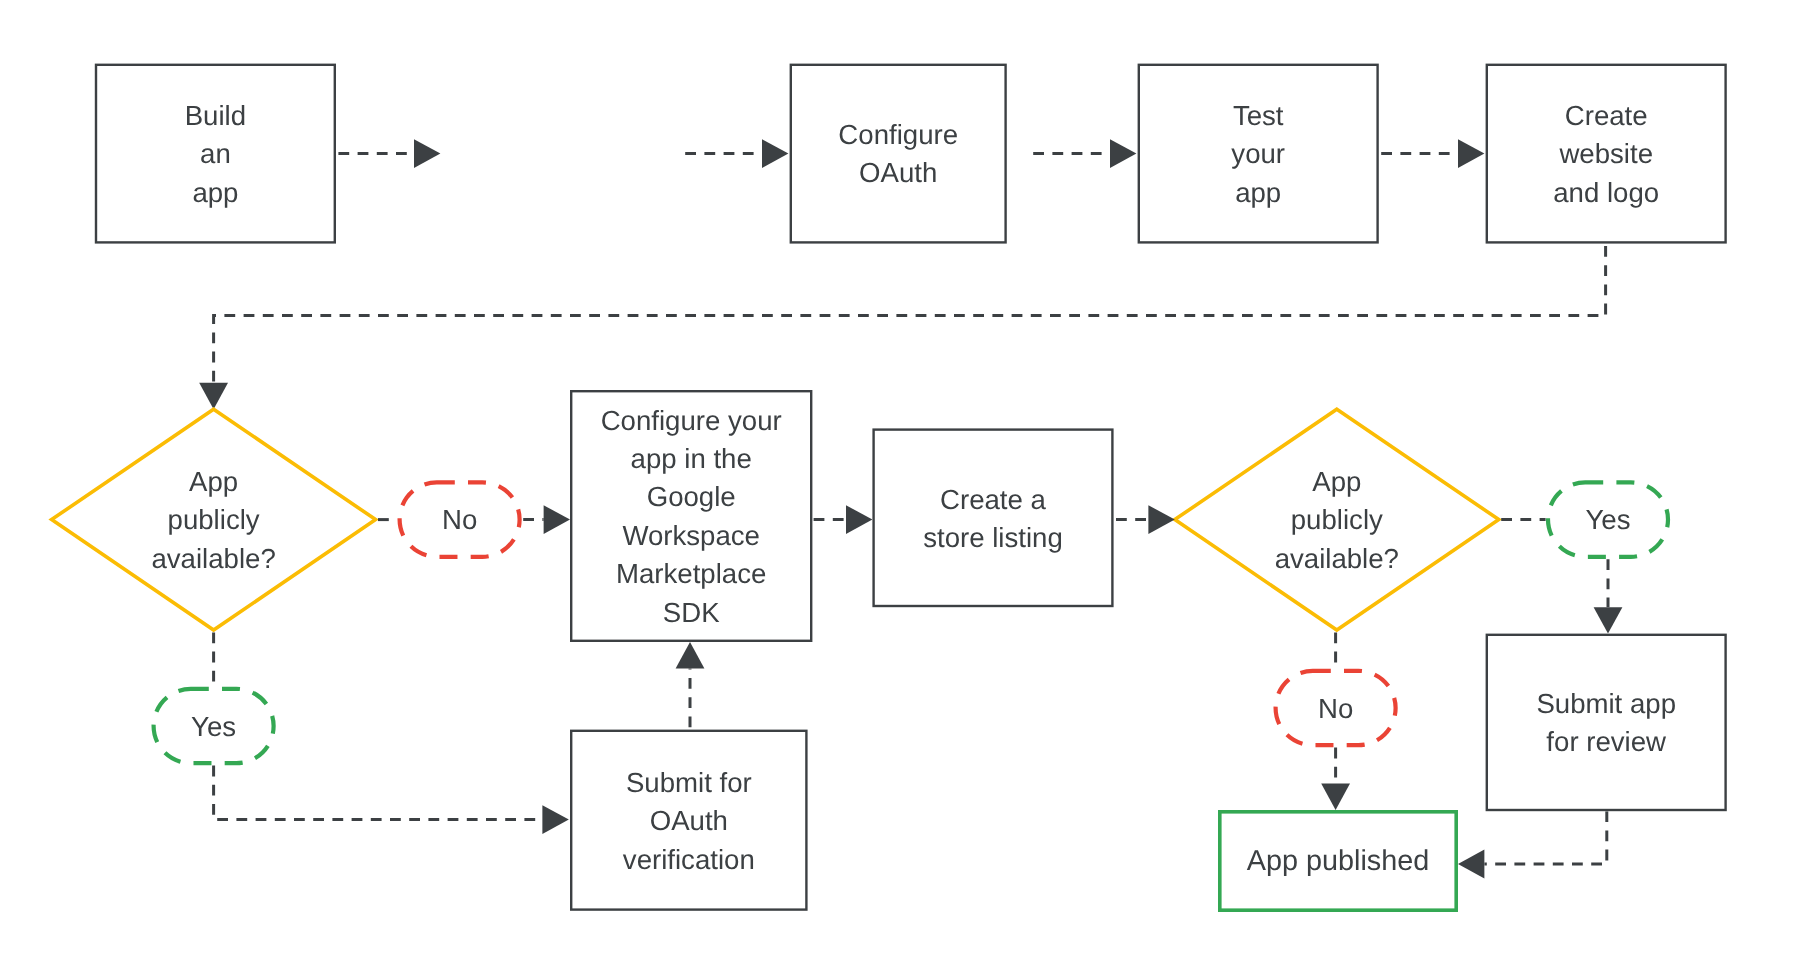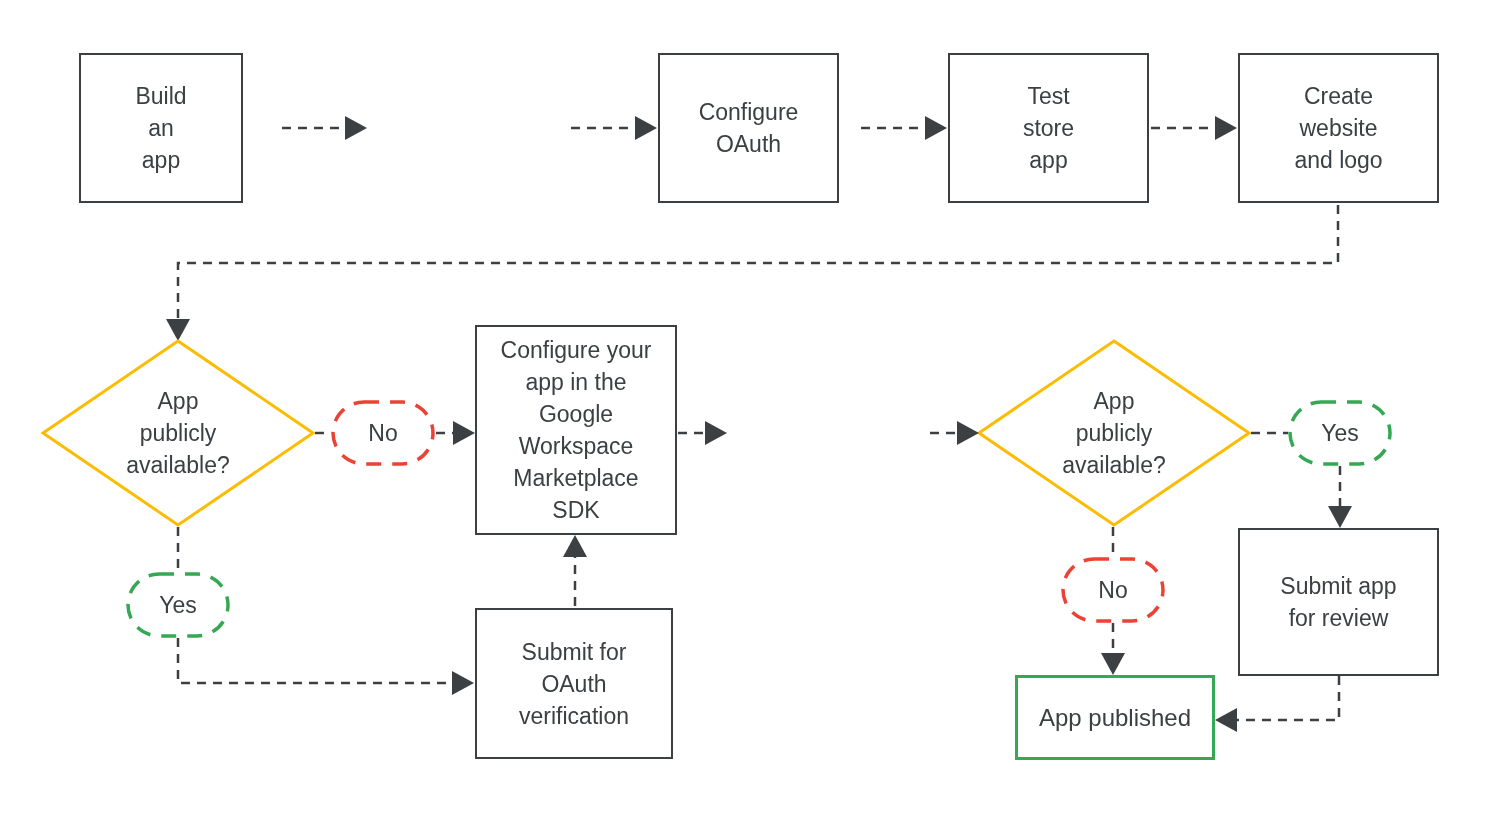--- a/index.html
+++ b/index.html
@@ -89,38 +89,40 @@
 
     <path class="edge" d="M178 527 V572"></path>
     <rect class="pill pill-yes" x="128" y="574" width="100" height="62" rx="31"></rect>
     <path class="edge" d="M178 638 V683 H452"></path>
     <polygon class="head" points="452,671 452,695 474,683"></polygon>
 
     <path class="edge" d="M575 606 V557"></path>
     <polygon class="head" points="563,557 587,557 575,535"></polygon>
   </svg>
 
-  <div class="node process" style="left:79px;top:53px;width:164px;height:150px;">Build
+  <div class="node process" style="left:79px;top:53px;width:201px;height:150px;">Build
 an
 app</div>
   <div class="node process" style="left:658px;top:53px;width:181px;height:150px;">Configure
 OAuth</div>
   <div class="node process" style="left:948px;top:53px;width:201px;height:150px;">Test
-store
+your
 app</div>
   <div class="node process" style="left:475px;top:325px;width:202px;height:210px;">Configure your
 app in the
 Google
 Workspace
 Marketplace
 SDK</div>
 
   <div class="node process" style="left:1238px;top:53px;width:201px;height:150px;">Create
 website
 and logo</div>
+  <div class="node process" style="left:727px;top:357px;width:201px;height:149px;">Create a
+store listing</div>
   <div class="node process" style="left:475px;top:608px;width:198px;height:151px;">Submit for
 OAuth
 verification</div>
   <div class="node published" style="left:1015px;top:675px;width:200px;height:85px;">App published</div>
 
   <div class="node process" style="left:1238px;top:528px;width:201px;height:148px;">Submit app
 for review</div>
 
   <div class="node shape-label" style="left:68px;top:383px;width:220px;height:100px;">App
 publicly

